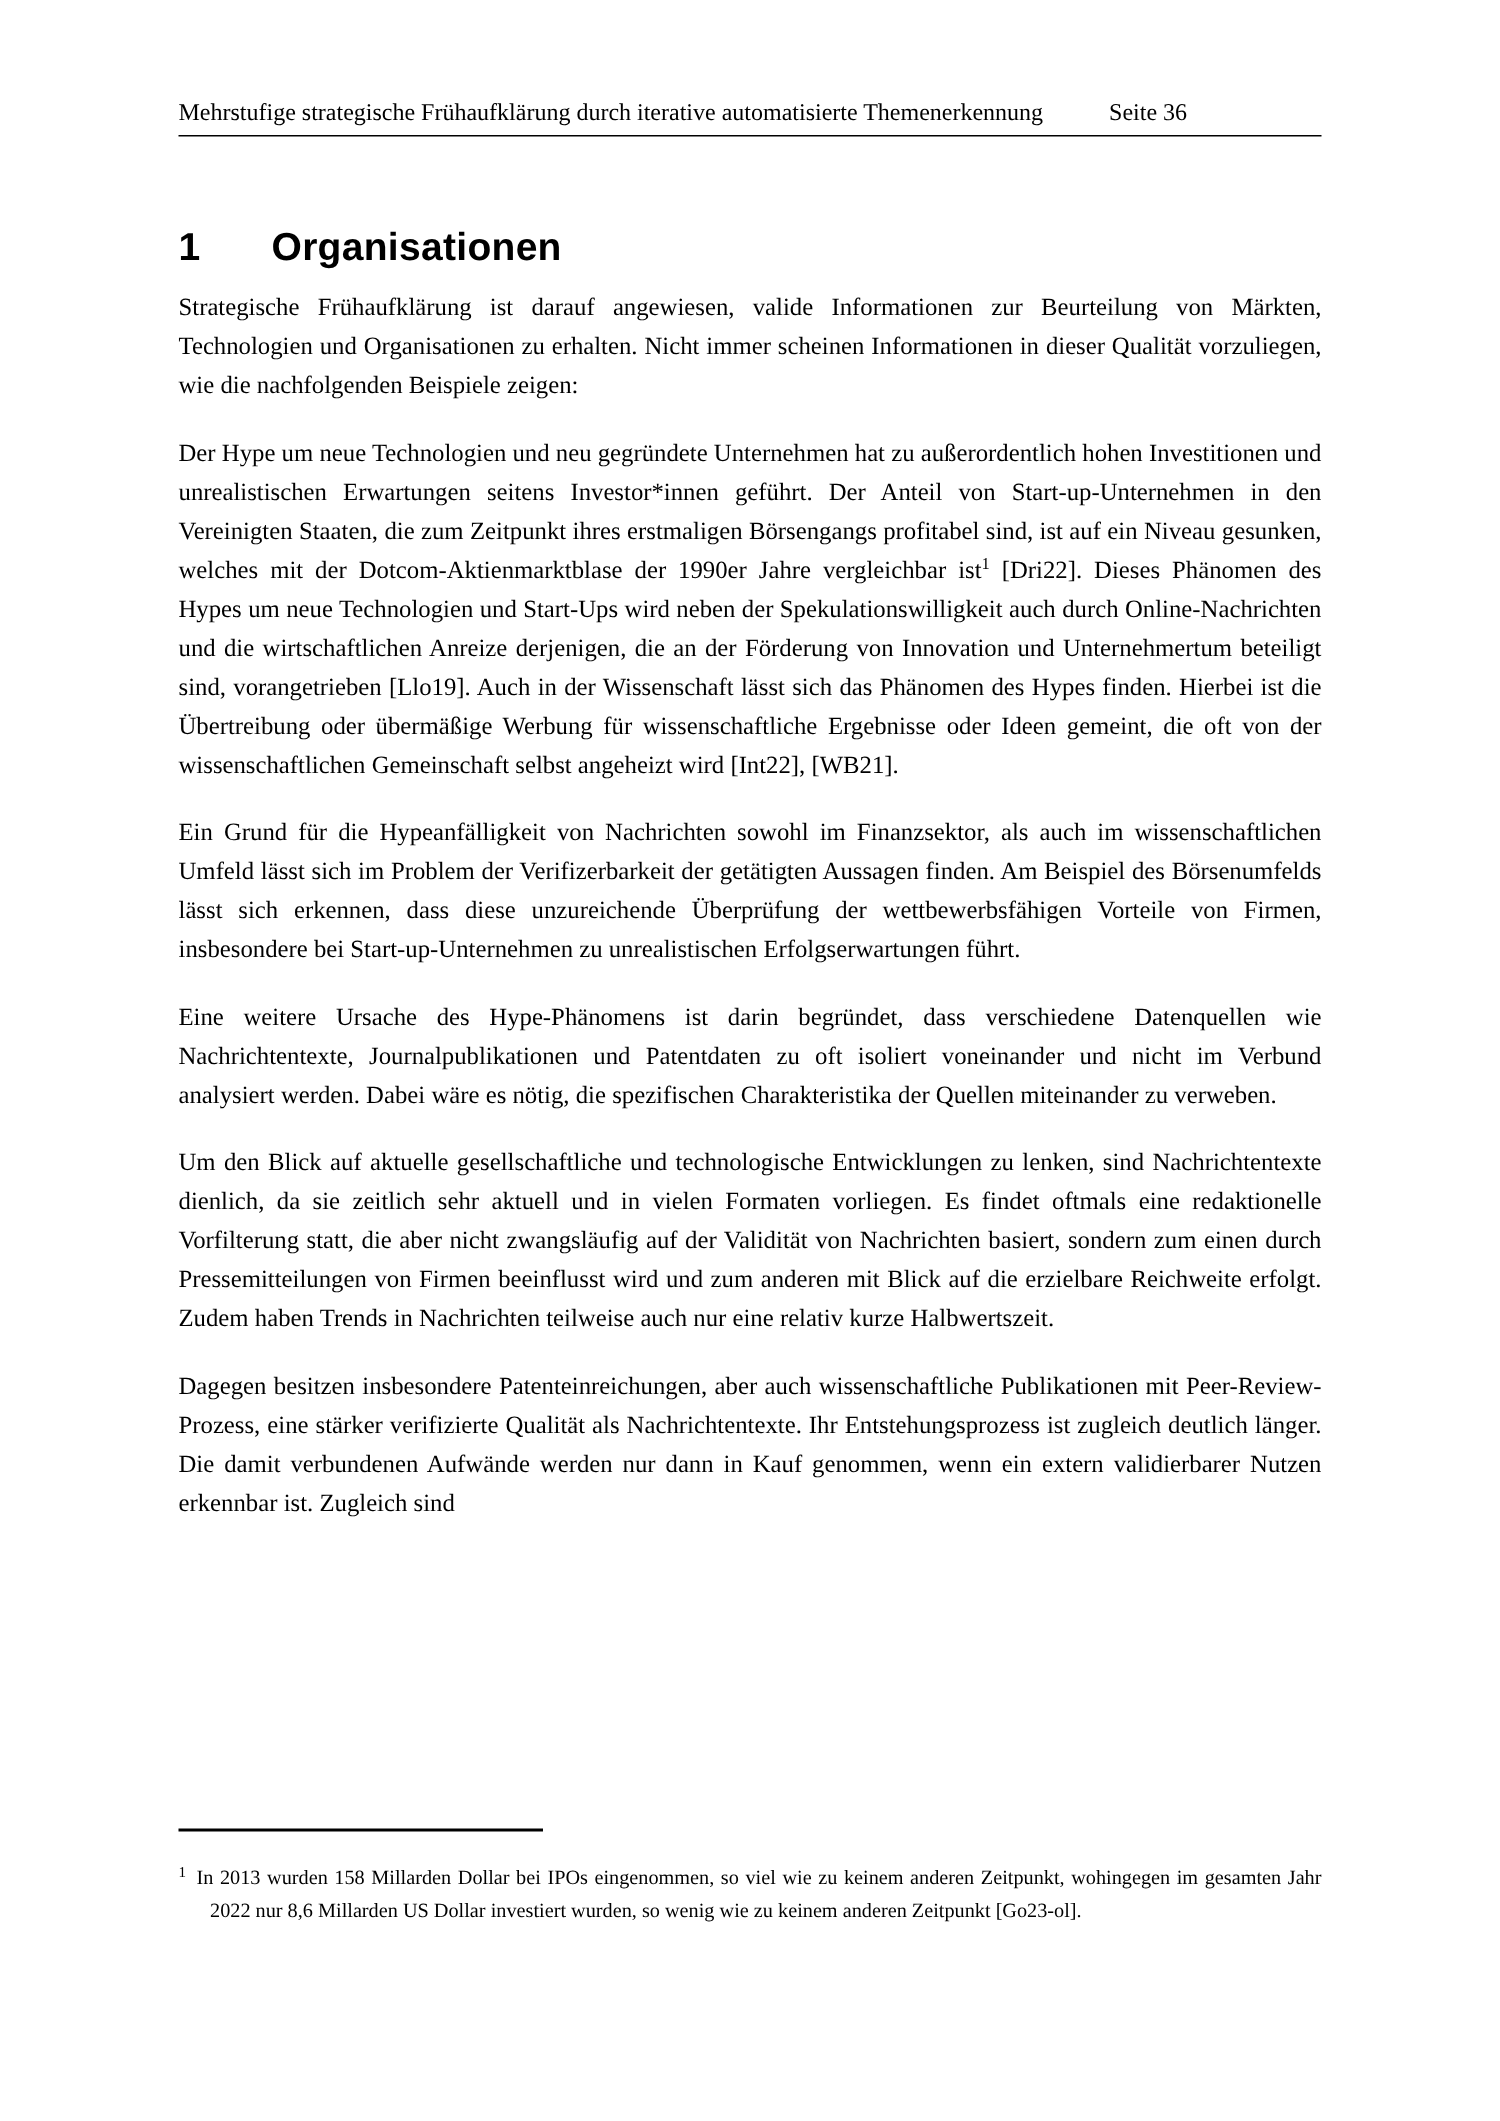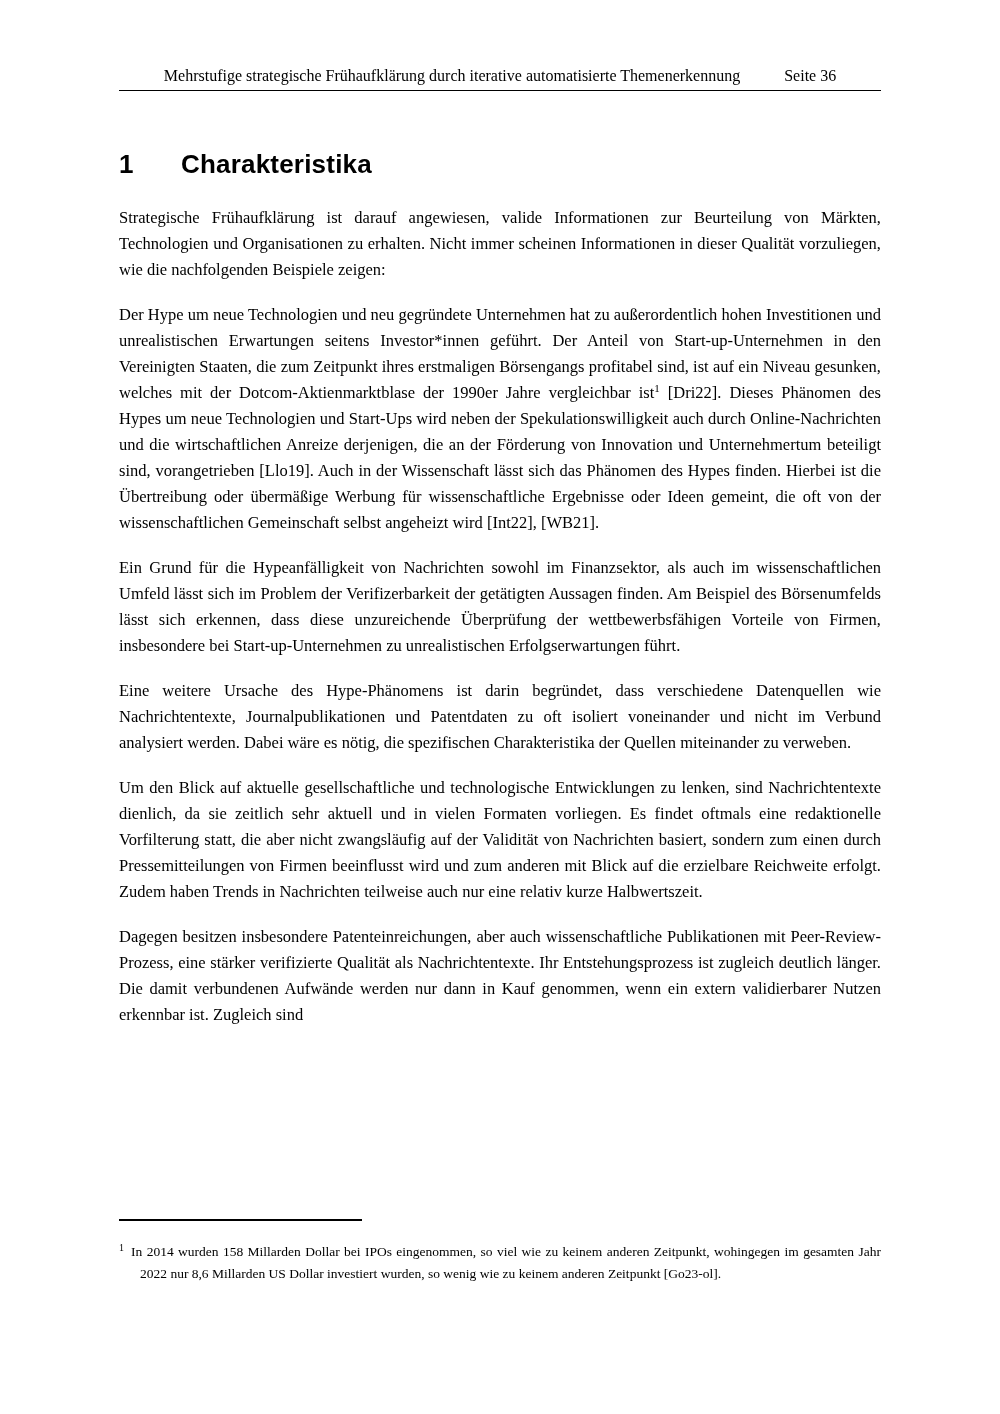--- a/index.html
+++ b/index.html
@@ -21,21 +21,21 @@
   .content {
     position: absolute;
     left: 119px;
     top: 66px;
     width: 762px;
   }
 
   
   .running-header {
     display: flex;
-    justify-content: center;
+    justify-content: flex-start;
     align-items: baseline;
     font-size: 16px;
     line-height: 20px;
     padding-bottom: 4px;
     border-bottom: 1.5px solid #000000;
     gap: 24px;
   }
   .running-header .title { white-space: nowrap; }
   .running-header .page-label { white-space: nowrap; padding-left: 20px; }
 
@@ -45,21 +45,21 @@
     margin-top: 56px;
     font-family: "Liberation Sans", "DejaVu Sans", sans-serif;
     font-weight: bold;
     font-size: 26px;
     line-height: 34px;
     letter-spacing: 0.2px;
   }
   .section-heading .number { width: 62px; flex: 0 0 62px; }
 
   
-  .body-text { margin-top: 24px; }
+  .body-text { margin-top: 11px; }
   .body-text p {
     font-size: 16.5px;
     line-height: 26px;
     text-align: justify;
     margin: 0 0 19px 0;
   }
   .body-text p:last-child { margin-bottom: 0; }
 
   sup.fn-ref {
     font-size: 11px;
@@ -104,35 +104,35 @@
 <div class="page">
   <div class="content">
 
     <div class="running-header">
       <span class="title">Mehrstufige strategische Frühaufklärung durch iterative automatisierte Themenerkennung</span>
       <span class="page-label">Seite 36</span>
     </div>
 
     <div class="section-heading">
       <span class="number">1</span>
-      <span class="title-text">Charakteristika</span>
+      <span class="title-text">Organisationen</span>
     </div>
 
     <div class="body-text">
       <p>Strategische Frühaufklärung ist darauf angewiesen, valide Informationen zur Beurteilung von Märkten, Technologien und Organisationen zu erhalten. Nicht immer scheinen Informationen in dieser Qualität vorzuliegen, wie die nachfolgenden Beispiele zeigen:</p>
 
       <p><span>Der Hype um neue Technologien und neu gegründete Unternehmen hat zu außerordentlich hohen Investitionen und unrealistischen Erwartungen seitens Investor*innen geführt. Der Anteil von Start-up-Unternehmen in den Vereinigten Staaten, die zum Zeitpunkt ihres erstmaligen Börsengangs profitabel sind, ist auf ein Niveau gesunken, welches mit der Dotcom-Aktienmarktblase der 1990er Jahre vergleichbar ist</span><sup class="fn-ref">1</sup><span> [Dri22]. Dieses Phänomen des Hypes um neue Technologien und Start-Ups wird neben der Spekulationswilligkeit auch durch Online-Nachrichten und die wirtschaftlichen Anreize derjenigen, die an der Förderung von Innovation und Unternehmertum beteiligt sind, vorangetrieben [Llo19]. Auch in der Wissenschaft lässt sich das Phänomen des Hypes finden. Hierbei ist die Übertreibung oder übermäßige Werbung für wissenschaftliche Ergebnisse oder Ideen gemeint, die oft von der wissenschaftlichen Gemeinschaft selbst angeheizt wird [Int22], [WB21].</span></p>
 
       <p>Ein Grund für die Hypeanfälligkeit von Nachrichten sowohl im Finanzsektor, als auch im wissenschaftlichen Umfeld lässt sich im Problem der Verifizerbarkeit der getätigten Aussagen finden. Am Beispiel des Börsenumfelds lässt sich erkennen, dass diese unzureichende Überprüfung der wettbewerbsfähigen Vorteile von Firmen, insbesondere bei Start-up-Unternehmen zu unrealistischen Erfolgserwartungen führt.</p>
 
       <p>Eine weitere Ursache des Hype-Phänomens ist darin begründet, dass verschiedene Datenquellen wie Nachrichtentexte, Journalpublikationen und Patentdaten zu oft isoliert voneinander und nicht im Verbund analysiert werden. Dabei wäre es nötig, die spezifischen Charakteristika der Quellen miteinander zu verweben.</p>
 
       <p>Um den Blick auf aktuelle gesellschaftliche und technologische Entwicklungen zu lenken, sind Nachrichtentexte dienlich, da sie zeitlich sehr aktuell und in vielen Formaten vorliegen. Es findet oftmals eine redaktionelle Vorfilterung statt, die aber nicht zwangsläufig auf der Validität von Nachrichten basiert, sondern zum einen durch Pressemitteilungen von Firmen beeinflusst wird und zum anderen mit Blick auf die erzielbare Reichweite erfolgt. Zudem haben Trends in Nachrichten teilweise auch nur eine relativ kurze Halbwertszeit.</p>
 
       <p>Dagegen besitzen insbesondere Patenteinreichungen, aber auch wissenschaftliche Publikationen mit Peer-Review-Prozess, eine stärker verifizierte Qualität als Nachrichtentexte. Ihr Entstehungsprozess ist zugleich deutlich länger. Die damit verbundenen Aufwände werden nur dann in Kauf genommen, wenn ein extern validierbarer Nutzen erkennbar ist. Zugleich sind</p>
     </div>
   </div>
 
   <div class="footnotes">
     <div class="footnote-rule"></div>
-    <div class="footnote"><sup class="fn-marker">1</sup><span>In 2014 wurden 158 Millarden Dollar bei IPOs eingenommen, so viel wie zu keinem anderen Zeitpunkt, wohingegen im gesamten Jahr 2022 nur 8,6 Millarden US Dollar investiert wurden, so wenig wie zu keinem anderen Zeitpunkt [Go23-ol].</span></div>
+    <div class="footnote"><sup class="fn-marker">1</sup><span>In 2013 wurden 158 Millarden Dollar bei IPOs eingenommen, so viel wie zu keinem anderen Zeitpunkt, wohingegen im gesamten Jahr 2022 nur 8,6 Millarden US Dollar investiert wurden, so wenig wie zu keinem anderen Zeitpunkt [Go23-ol].</span></div>
   </div>
 </div>
 
 </body></html>

